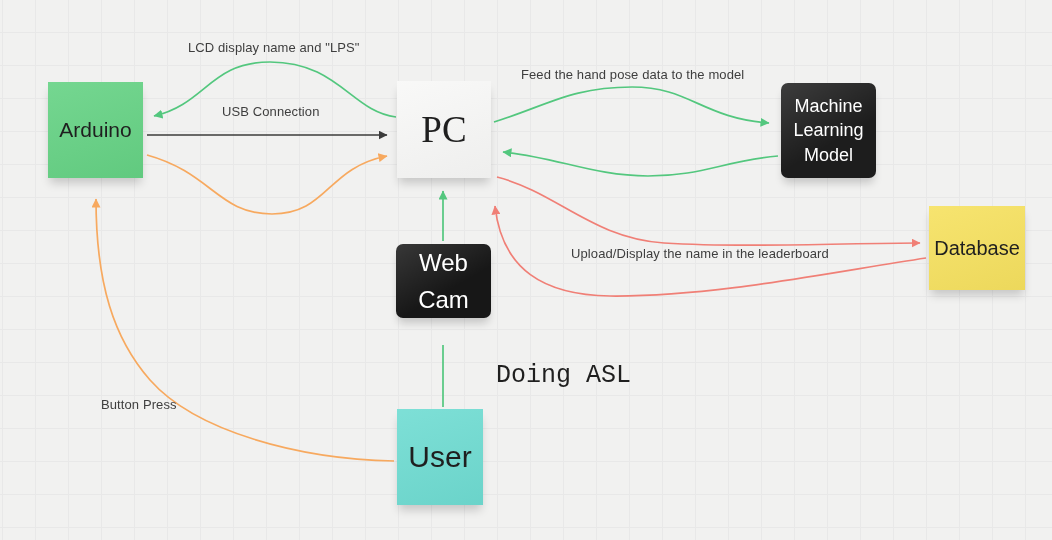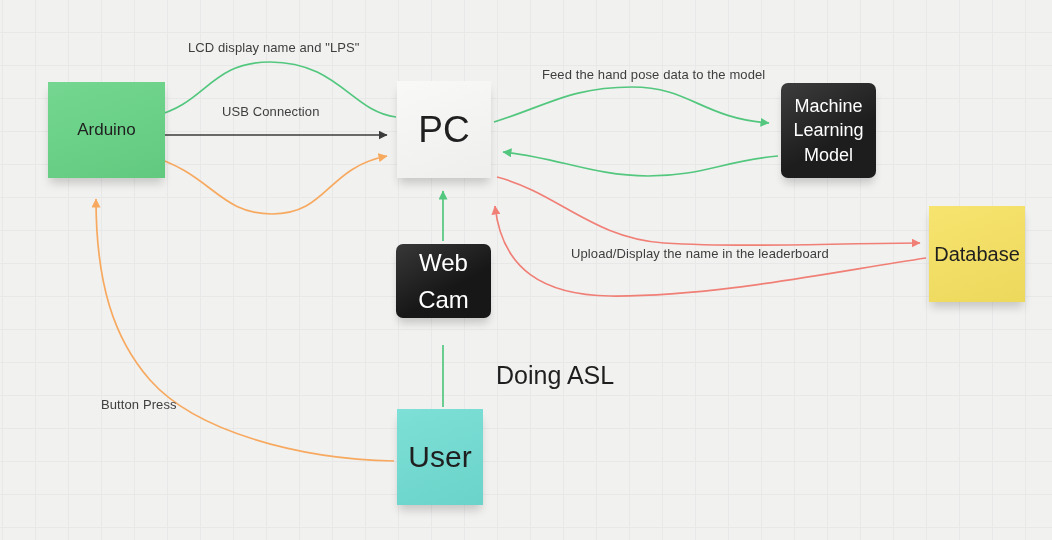--- a/index.html
+++ b/index.html
@@ -73,50 +73,50 @@
 
     <path class="edge" d="M926,258 C832,272 714,297 610,296 C544,295 502,270 495,206" marker-end="url(#ah-red)" stroke="#f07f76"></path>
 
     <path class="edge" d="M443,241 L443,191" marker-end="url(#ah-green)" stroke="#53c77e"></path>
 
     <path class="edge" d="M443,407 L443,345" stroke="#53c77e"></path>
 
     <path class="edge" d="M394,461 C300,459 196,432 150,380 C114,339 96,284 96,199" marker-end="url(#ah-orange)" stroke="#f7a95f"></path>
   </svg>
 
-  <div class="node" style="left: 48px; top: 82px; width: 117px; height: 96px; font-size: 17px; background-color: rgb(101, 210, 132); color: rgb(31, 31, 31);">
+  <div class="node" style="left: 48px; top: 82px; width: 95px; height: 96px; font-size: 21px; background-color: rgb(101, 210, 132); color: rgb(31, 31, 31);">
     <span class="node-label">Arduino</span>
   </div>
 
-  <div class="node" style="left: 397px; top: 81px; width: 94px; height: 97px; font-size: 37px; background-color: rgb(248, 248, 247); color: rgb(31, 31, 31);">
+  <div class="node" style="left: 397px; top: 81px; width: 94px; height: 97px; font-size: 37px; background-color: rgb(248, 248, 247); color: rgb(31, 31, 31); font-family: Liberation Serif, serif;">
     <span class="node-label">PC</span>
   </div>
 
   <div class="node node--dark" style="left: 781px; top: 83px; width: 95px; height: 95px; font-size: 18px; padding: 0px 4px; box-sizing: border-box; background-color: rgb(29, 29, 29); color: rgb(255, 255, 255);">
     <span class="node-label">Machine Learning Model</span>
   </div>
 
-  <div class="node" style="left: 929px; top: 206px; width: 96px; height: 96px; font-size: 20px; background-color: rgb(246, 225, 95); color: rgb(31, 31, 31);">
+  <div class="node" style="left: 929px; top: 206px; width: 96px; height: 84px; font-size: 20px; background-color: rgb(246, 225, 95); color: rgb(31, 31, 31);">
     <span class="node-label">Database</span>
   </div>
 
   <div class="node node--dark" style="left: 396px; top: 244px; width: 95px; height: 74px; font-size: 24px; padding: 0px 14px; box-sizing: border-box; background-color: rgb(23, 23, 23); color: rgb(255, 255, 255);">
     <span class="node-label" style="line-height:1.55;">Web Cam</span>
   </div>
 
   <div class="node" style="left: 397px; top: 409px; width: 86px; height: 96px; font-size: 30px; background-color: rgb(111, 220, 210); color: rgb(31, 31, 31);">
     <span class="node-label">User</span>
   </div>
 
   <div class="edge-label" style="left:188px;top:40px;">LCD display name and "LPS"</div>
 
   <div class="edge-label" style="left:222px;top:104px;">USB Connection</div>
 
-  <div class="edge-label" style="left:521px;top:67px;margin-left:21px;">Feed the hand pose data to the model</div>
+  <div class="edge-label" style="left:521px;top:67px;">Feed the hand pose data to the model</div>
 
 
   <div class="edge-label" style="left:571px;top:246px;">Upload/Display the name in the leaderboard</div>
 
   <div class="edge-label" style="left:101px;top:397px;">Button Press</div>
 
-  <div class="annotation" style="left:496px;top:361px;">Doing ASL</div>
+  <div class="annotation" style="left:496px;top:361px;font-family:Liberation Mono, monospace;">Doing ASL</div>
 
 </div>
 
 </body></html>

